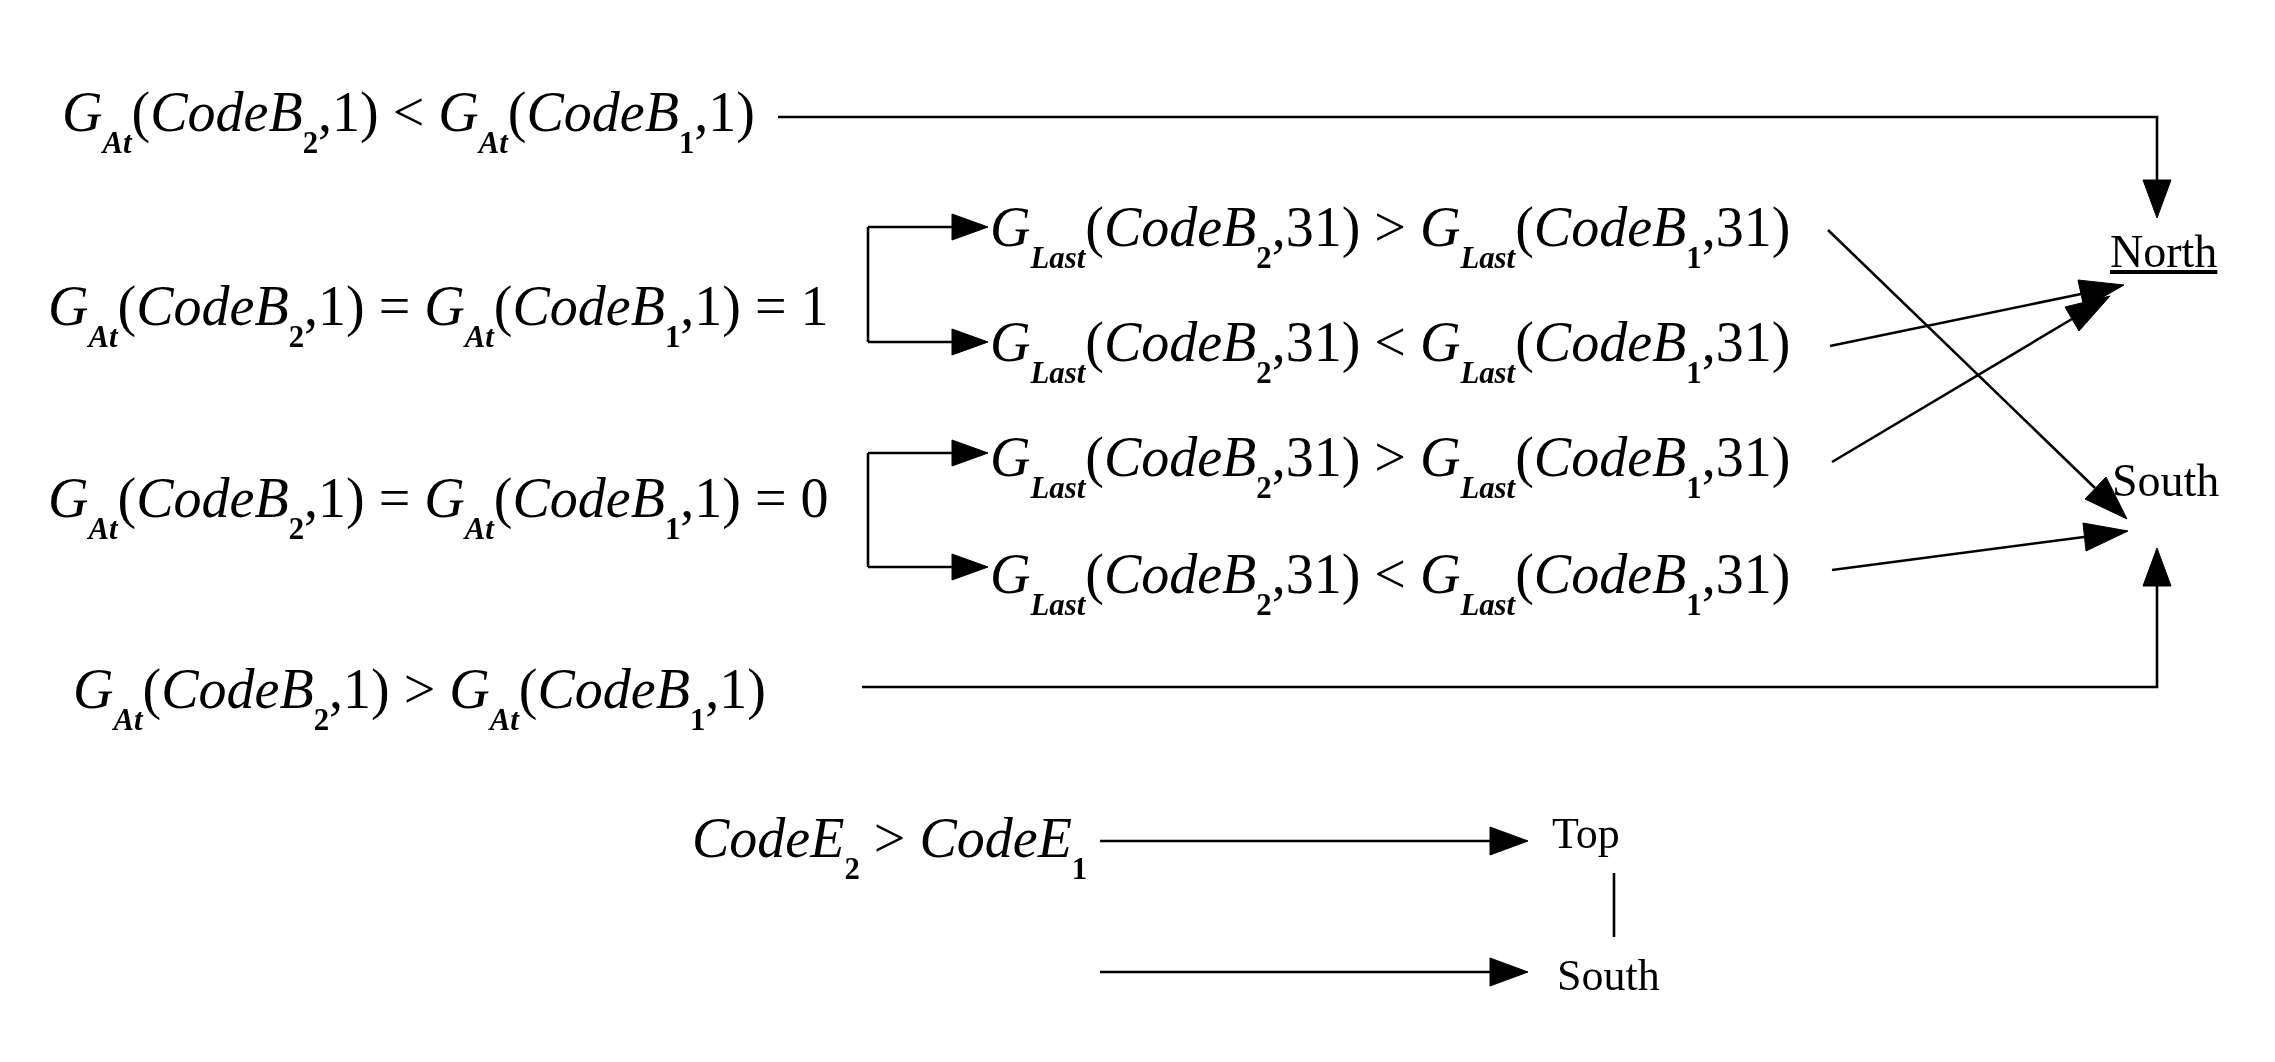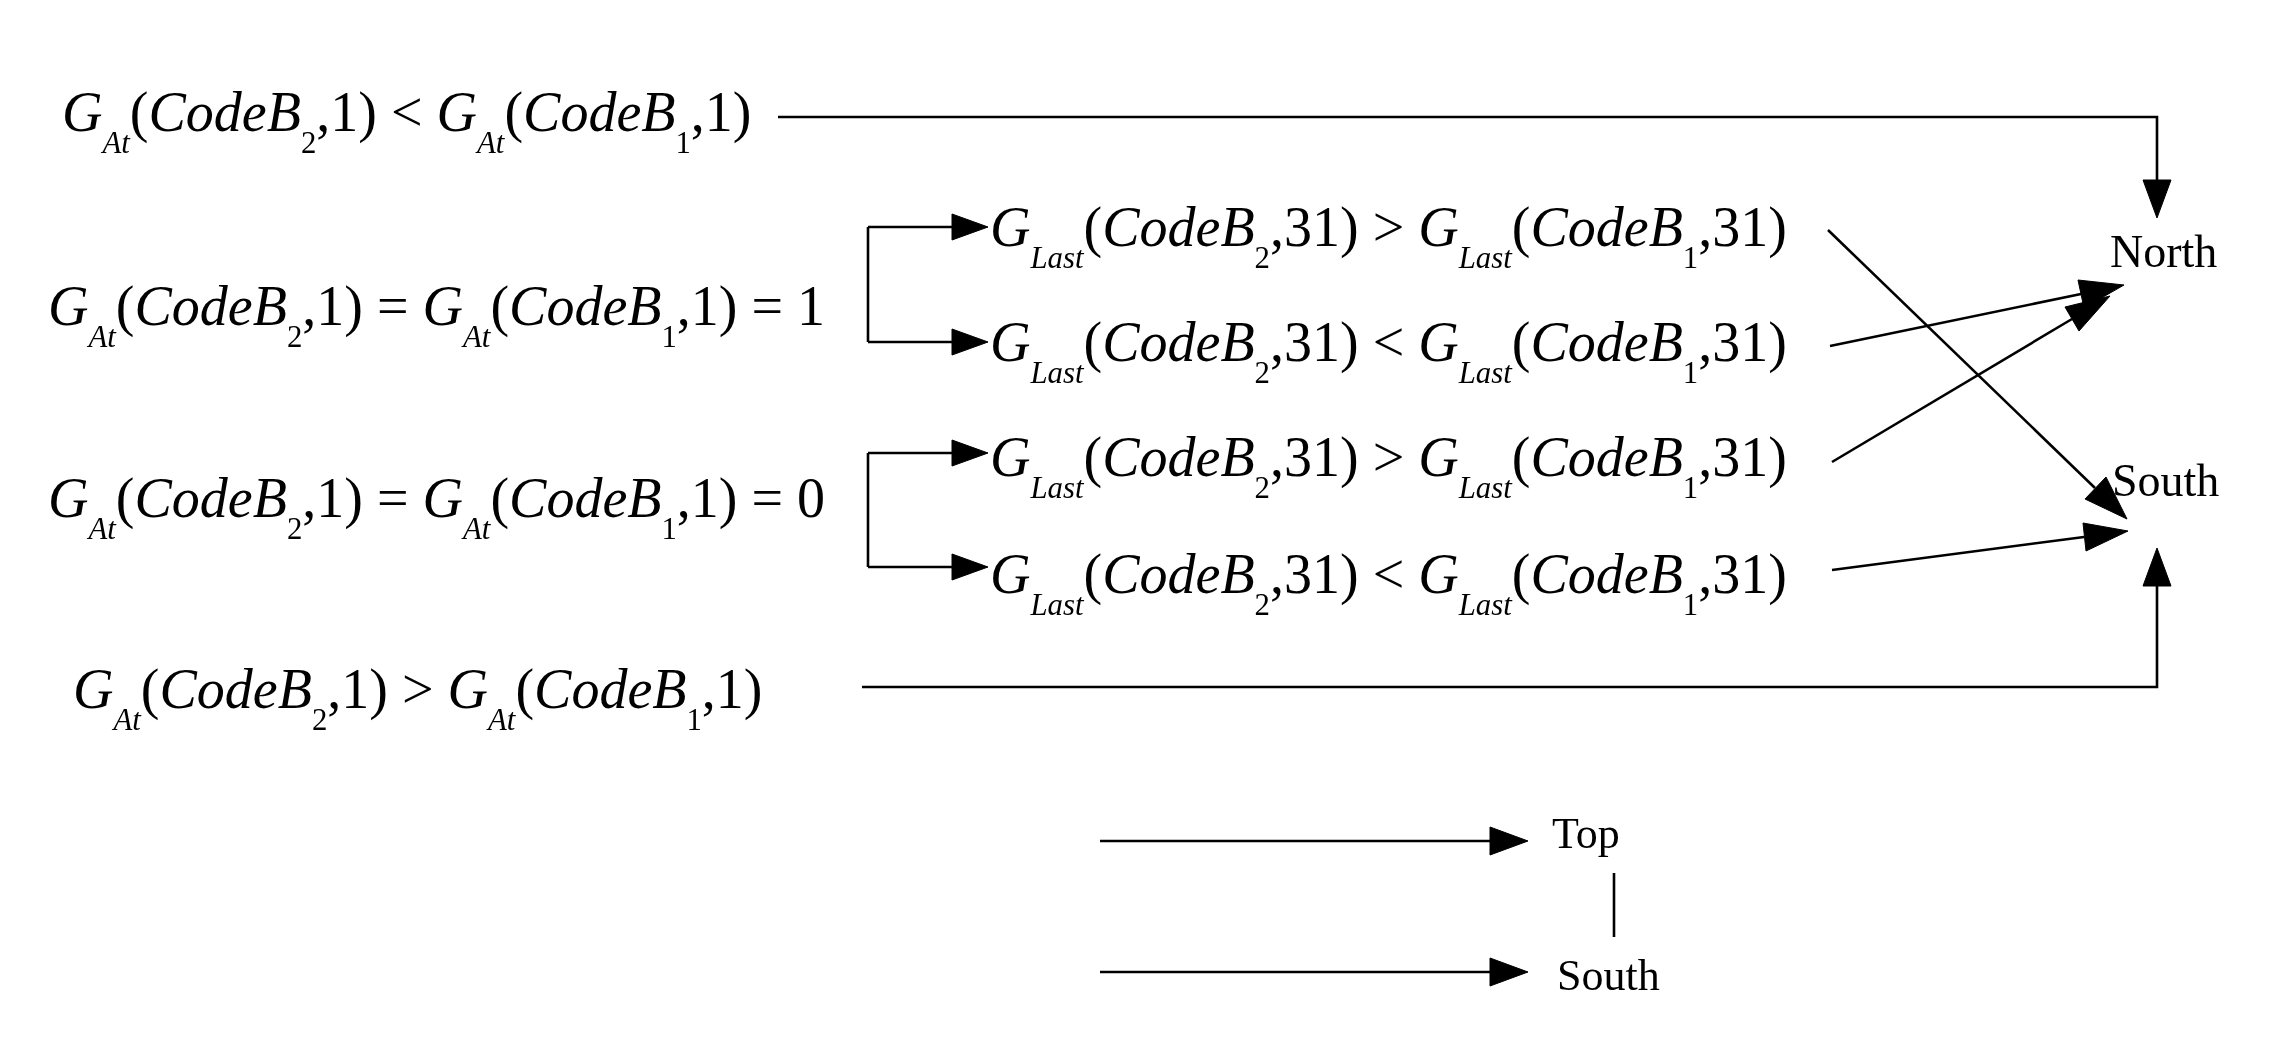--- a/index.html
+++ b/index.html
@@ -13,21 +13,21 @@
   .wires * { stroke:var(--ink); }
   .wires line, .wires polyline, .wires path { fill:none; stroke-width:2.6px; }
   .wires polygon { fill:var(--ink); stroke-width:1px; }
   .math {
     position:absolute; font-size:56px; line-height:1; white-space:nowrap;
     font-style:normal; letter-spacing:0;
   }
   .math .it { font-style:italic; }
   .math sub {
     font-size:0.55em; font-style:inherit; line-height:0;
-    vertical-align:baseline; position:relative; top:0.72em;
+    vertical-align:baseline; position:relative; top:0.72em;font-weight:bold;
   }
   .lbl { position:absolute; line-height:1; white-space:nowrap; }
   .lbl-ns { font-size:46px; }
   .lbl-tb { font-size:44px; }
 </style>
 </head>
 <body>
 
 <div class="canvas">
 
@@ -88,18 +88,19 @@
   <div class="math" style="left:62px;  top:84px;"><span><span class="it">G</span></span><sub><span class="it">At</span></sub><span><span>(</span><span class="it">CodeB</span></span><sub><span>2</span></sub><span><span>,1) &lt; </span><span class="it">G</span></span><sub><span class="it">At</span></sub><span><span>(</span><span class="it">CodeB</span></span><sub><span>1</span></sub><span><span>,1)</span></span></div>
   <div class="math" style="left:48px;  top:278px;"><span><span class="it">G</span></span><sub><span class="it">At</span></sub><span><span>(</span><span class="it">CodeB</span></span><sub><span>2</span></sub><span><span>,1) = </span><span class="it">G</span></span><sub><span class="it">At</span></sub><span><span>(</span><span class="it">CodeB</span></span><sub><span>1</span></sub><span><span>,1) = 1</span></span></div>
   <div class="math" style="left:48px;  top:470px;"><span><span class="it">G</span></span><sub><span class="it">At</span></sub><span><span>(</span><span class="it">CodeB</span></span><sub><span>2</span></sub><span><span>,1) = </span><span class="it">G</span></span><sub><span class="it">At</span></sub><span><span>(</span><span class="it">CodeB</span></span><sub><span>1</span></sub><span><span>,1) = 0</span></span></div>
   <div class="math" style="left:73px;  top:661px;"><span><span class="it">G</span></span><sub><span class="it">At</span></sub><span><span>(</span><span class="it">CodeB</span></span><sub><span>2</span></sub><span><span>,1) &gt; </span><span class="it">G</span></span><sub><span class="it">At</span></sub><span><span>(</span><span class="it">CodeB</span></span><sub><span>1</span></sub><span><span>,1)</span></span></div>
 
   <div class="math" style="left:990px; top:199px;"><span><span class="it">G</span></span><sub><span class="it">Last</span></sub><span><span>(</span><span class="it">CodeB</span></span><sub><span>2</span></sub><span><span>,31) &gt; </span><span class="it">G</span></span><sub><span class="it">Last</span></sub><span><span>(</span><span class="it">CodeB</span></span><sub><span>1</span></sub><span><span>,31)</span></span></div>
   <div class="math" style="left:990px; top:314px;"><span><span class="it">G</span></span><sub><span class="it">Last</span></sub><span><span>(</span><span class="it">CodeB</span></span><sub><span>2</span></sub><span><span>,31) &lt; </span><span class="it">G</span></span><sub><span class="it">Last</span></sub><span><span>(</span><span class="it">CodeB</span></span><sub><span>1</span></sub><span><span>,31)</span></span></div>
   <div class="math" style="left:990px; top:429px;"><span><span class="it">G</span></span><sub><span class="it">Last</span></sub><span><span>(</span><span class="it">CodeB</span></span><sub><span>2</span></sub><span><span>,31) &gt; </span><span class="it">G</span></span><sub><span class="it">Last</span></sub><span><span>(</span><span class="it">CodeB</span></span><sub><span>1</span></sub><span><span>,31)</span></span></div>
   <div class="math" style="left:990px; top:546px;"><span><span class="it">G</span></span><sub><span class="it">Last</span></sub><span><span>(</span><span class="it">CodeB</span></span><sub><span>2</span></sub><span><span>,31) &lt; </span><span class="it">G</span></span><sub><span class="it">Last</span></sub><span><span>(</span><span class="it">CodeB</span></span><sub><span>1</span></sub><span><span>,31)</span></span></div>
 
+  <div class="math" style="left:692px; top:810px;"><span><span class="it">CodeE</span></span><sub><span>2</span></sub><span><span> &gt; </span><span class="it">CodeE</span></span><sub><span>1</span></sub></div>
 
-  <div class="lbl lbl-ns" style="left:2110px; top:229px;">North</div>
+  <div class="lbl lbl-ns" style="left:2110px; top:229px;text-decoration:underline;">North</div>
   <div class="lbl lbl-ns" style="left:2112px; top:432px;margin-top:26px;">South</div>
   <div class="lbl lbl-tb" style="left:1552px; top:812px;">Top</div>
   <div class="lbl lbl-tb" style="left:1557px; top:954px;">South</div>
 </div>
 
 </body></html>

